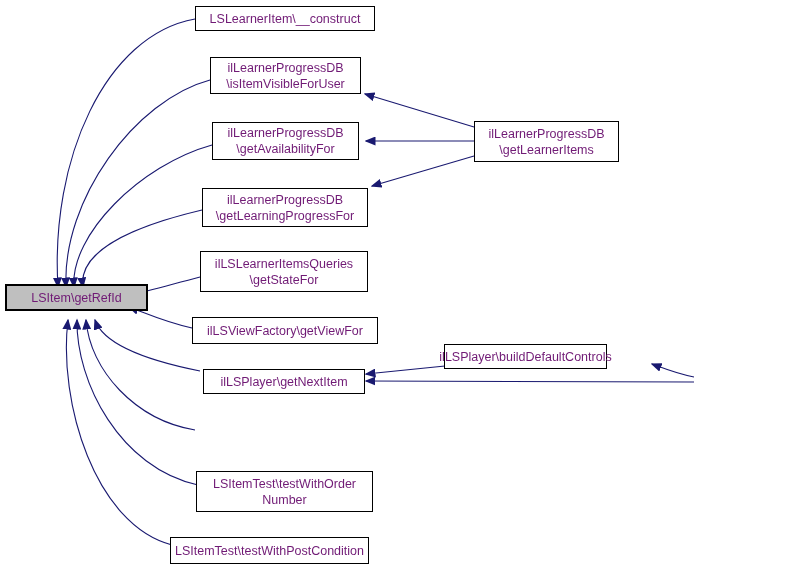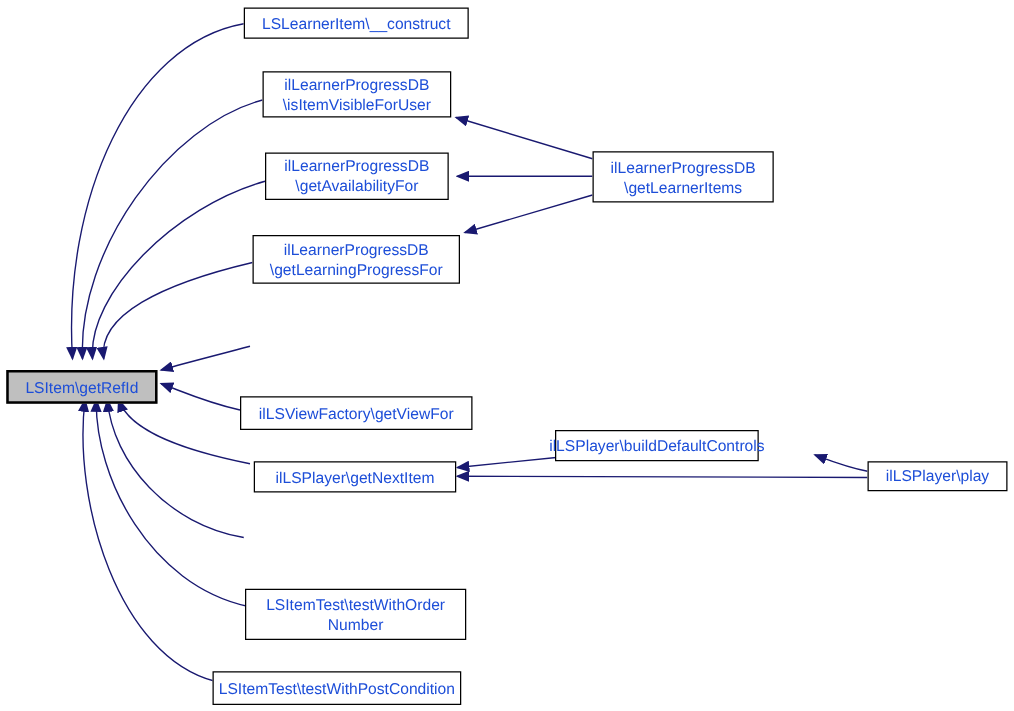--- a/index.html
+++ b/index.html
@@ -20,21 +20,21 @@
     left: 0;
     top: 0;
     width: 811px;
     height: 569px;
   }
   .node {
     position: absolute;
     box-sizing: border-box;
     border: 1px solid #000000;
     background: #ffffff;
-    color: #1d4ed8;
+    color: #701a75;
     font-size: 12.5px;
     line-height: 16px;
     text-align: center;
     white-space: pre-line;
     display: flex;
     align-items: center;
     justify-content: center;
     cursor: pointer;
     z-index: 2;
   }
@@ -82,33 +82,34 @@
 
   <div class="node" style="left:210px; top:57px; width:151px; height:37px">ilLearnerProgressDB
 \isItemVisibleForUser</div>
 
   <div class="node" style="left:212px; top:122px; width:147px; height:38px">ilLearnerProgressDB
 \getAvailabilityFor</div>
 
   <div class="node" style="left:202px; top:188px; width:166px; height:39px">ilLearnerProgressDB
 \getLearningProgressFor</div>
 
+  <div class="node" style="left:200px; top:251px; width:168px; height:41px">ilLSLearnerItemsQueries
+\getStateFor</div>
 
-  <div class="node highlight" style="left:5px; top:296px; width:121px; height:27px">LSItem\getRefId</div>
+  <div class="node highlight" style="left:5px; top:284px; width:143px; height:27px">LSItem\getRefId</div>
 
   <div class="node" style="left:192px; top:317px; width:186px; height:27px">ilLSViewFactory\getViewFor</div>
 
   <div class="node" style="left:203px; top:369px; width:162px; height:25px">ilLSPlayer\getNextItem</div>
 
 
   <div class="node" style="left:196px; top:471px; width:177px; height:41px">LSItemTest\testWithOrder
 Number</div>
 
   <div class="node" style="left:170px; top:537px; width:199px; height:27px">LSItemTest\testWithPostCondition</div>
 
   <div class="node" style="left:474px; top:121px; width:145px; height:41px">ilLearnerProgressDB
 \getLearnerItems</div>
 
   <div class="node" style="left:444px; top:344px; width:163px; height:25px">ilLSPlayer\buildDefaultControls</div>
 
-  <div class="node" style="left:694px; top:369px; width:112px; height:24px">ilLSPlayer\play</div>
 
 </div>
 
 </body></html>

